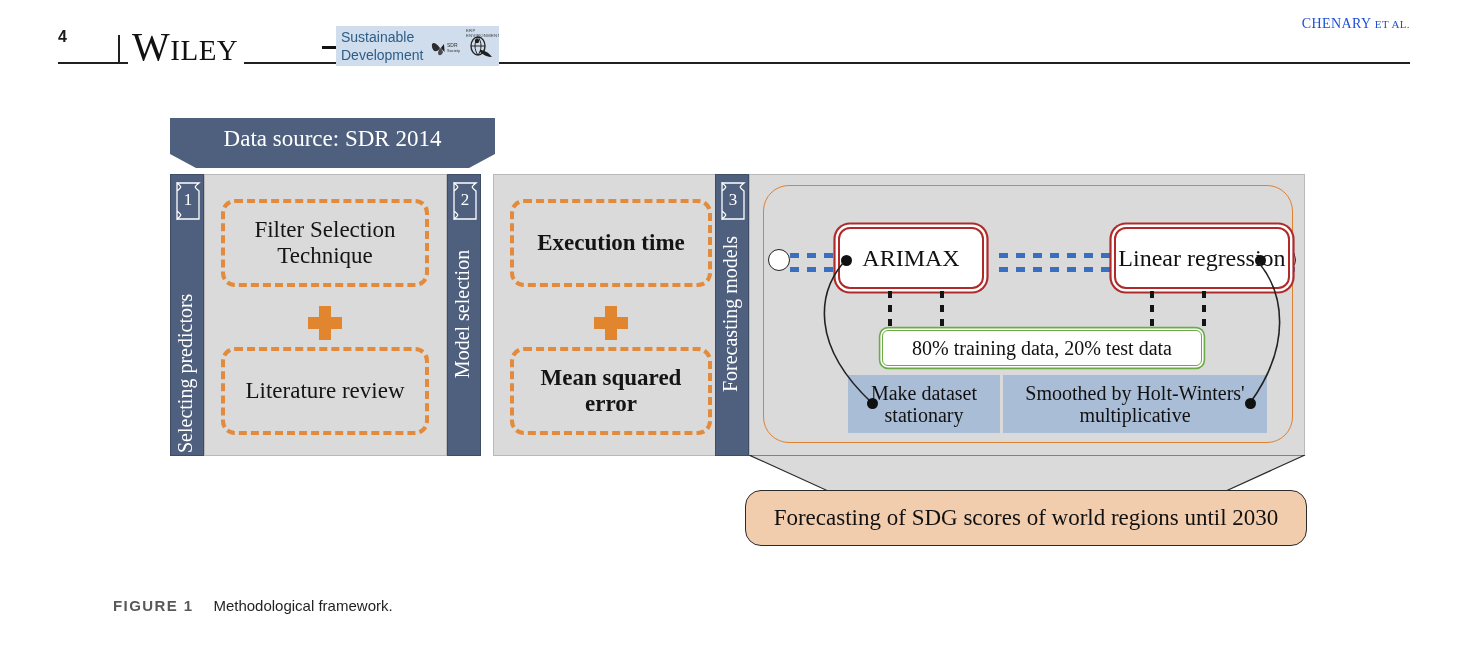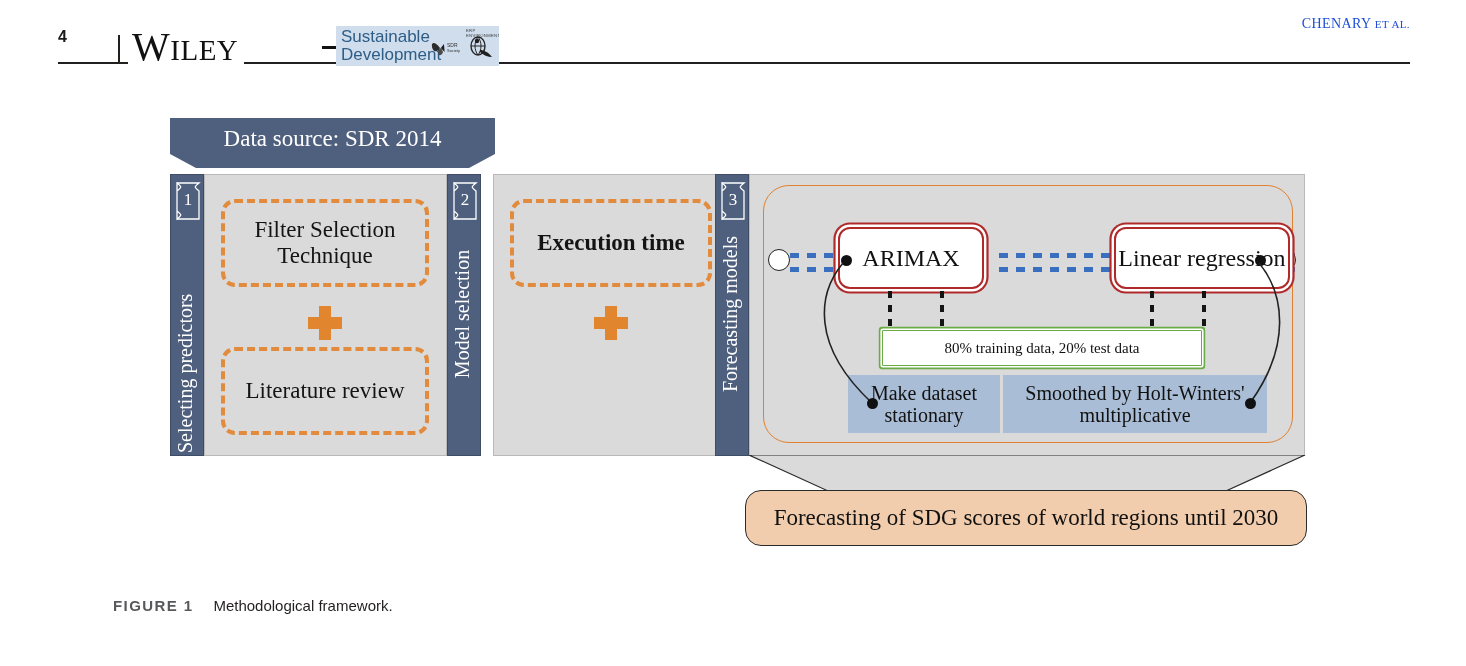--- a/index.html
+++ b/index.html
@@ -16,21 +16,21 @@
   .rule{position:absolute;left:58px;top:62px;width:1352px;height:2px;background:#221f1f;}
   .rule-stub{position:absolute;left:118px;top:35px;width:2px;height:28px;background:#221f1f;}
   .wiley{position:absolute;left:128px;top:27px;font-family:"Liberation Serif",serif;
          font-size:40px;letter-spacing:.5px;color:#111;line-height:1;background:#fff;
          padding:0 6px 0 4px;}
   .wiley .sc{font-size:29px;}
   .dash{position:absolute;left:322px;top:46px;width:14px;height:3px;background:#111;}
   .jbadge{position:absolute;left:336px;top:26px;width:163px;height:40px;background:#cfdded;
           overflow:hidden;}
   .jtitle{position:absolute;left:5px;top:2px;font-family:"Liberation Sans",sans-serif;
-          font-size:17px;line-height:18px;color:#2e5d86;}
+          font-size:14px;line-height:18px;color:#2e5d86;}
   .sdrmark{position:absolute;left:95px;top:13px;width:34px;height:18px;}
   .erbtxt{position:absolute;left:130px;top:2px;font-family:"Liberation Sans",sans-serif;
           font-size:4.2px;letter-spacing:.3px;color:#3b3b3b;}
   .erbmark{position:absolute;left:130px;top:7px;width:30px;height:30px;}
   .authors{position:absolute;right:56px;top:16px;font-family:Liberation Serif, serif;
            font-size:14px;letter-spacing:.4px;color:#1d4ed8;}
   .authors .sm{font-size:11px;}
 
   
   .fig{position:absolute;left:0;top:0;width:1466px;height:666px;}
@@ -61,22 +61,22 @@
         font-size:23px;color:#141414;line-height:1.12;padding:0 4px;}
   .plus{position:absolute;color:#e2852f;font-size:0;}
   .plus i,.plus b{position:absolute;background:#e2852f;display:block;}
 
   
   .orounded{position:absolute;border:1.6px solid #e0822f;border-radius:26px;box-sizing:border-box;}
   .modelbox{position:absolute;background:#fff;border:2.4px solid #b02a2a;border-radius:12px;
             box-sizing:border-box;display:flex;align-items:center;justify-content:center;
             font-size:24px;color:#111;box-shadow:0 0 0 2.4px #fff,0 0 0 4.6px #b02a2a;}
   .greenbox{position:absolute;background:#fff;border:1.8px solid #6aab46;box-sizing:border-box;
-            display:flex;align-items:center;justify-content:center;font-size:15px;color:#111;
-            box-shadow:0 0 0 1.6px #fff,0 0 0 3.2px #6aab46;border-radius:1px;}
+            display:flex;align-items:center;justify-content:center;font-size:20px;color:#111;
+            box-shadow:0 0 0 1.6px #fff,0 0 0 3.2px #6aab46;border-radius:6px;}
   .bluebox{position:absolute;background:#aabdd6;box-sizing:border-box;display:flex;
            align-items:center;justify-content:center;text-align:center;font-size:20px;
            color:#111;line-height:1.12;}
   .circ{position:absolute;width:22px;height:22px;border-radius:50%;background:#fff;
         border:1.8px solid #222;box-sizing:border-box;}
   .dot{position:absolute;width:11px;height:11px;border-radius:50%;background:#111;}
   .bluedot-line{position:absolute;height:5px;
         background-image:repeating-linear-gradient(90deg,#3a6fbf 0 9px,rgba(0,0,0,0) 9px 17px);}
   .vdot{position:absolute;width:4px;
         background-image:repeating-linear-gradient(180deg,#141414 0 7px,rgba(0,0,0,0) 7px 14px);}
@@ -167,20 +167,21 @@
         <span>2</span>
       </div>
       <div class="rail-label" style="padding-bottom:6px;justify-content:center;">Model selection</div>
     </div>
     <div class="panel" style="left:493px;width:272px;font-weight:bold;">
       <div class="dbox" style="left:16px;top:24px;width:202px;height:88px;">Execution time</div>
       <div class="plus" style="left:100px;top:131px;width:34px;height:34px;">
         <i style="left:0;top:11px;width:34px;height:12px;"></i>
         <b style="left:11px;top:0;width:12px;height:34px;"></b>
       </div>
+      <div class="dbox" style="left:16px;top:172px;width:202px;height:88px;">Mean squared error</div>
     </div>
 
     <div class="stage-rail" style="left:715px;">
       <div class="ribbon">
         <svg width="26" height="40" viewBox="0 0 26 40">
           <path d="M2 2 C7 6,7 6,2 10 L2 38 C7 34,7 34,2 30 Z" fill="none" stroke="#ffffff" stroke-width="1.3"></path>
           <path d="M2 2 L24 2 C19 6,19 6,24 10 L24 38 L2 38" fill="none" stroke="#ffffff" stroke-width="1.3"></path>
         </svg>
         <span>3</span>
       </div>

